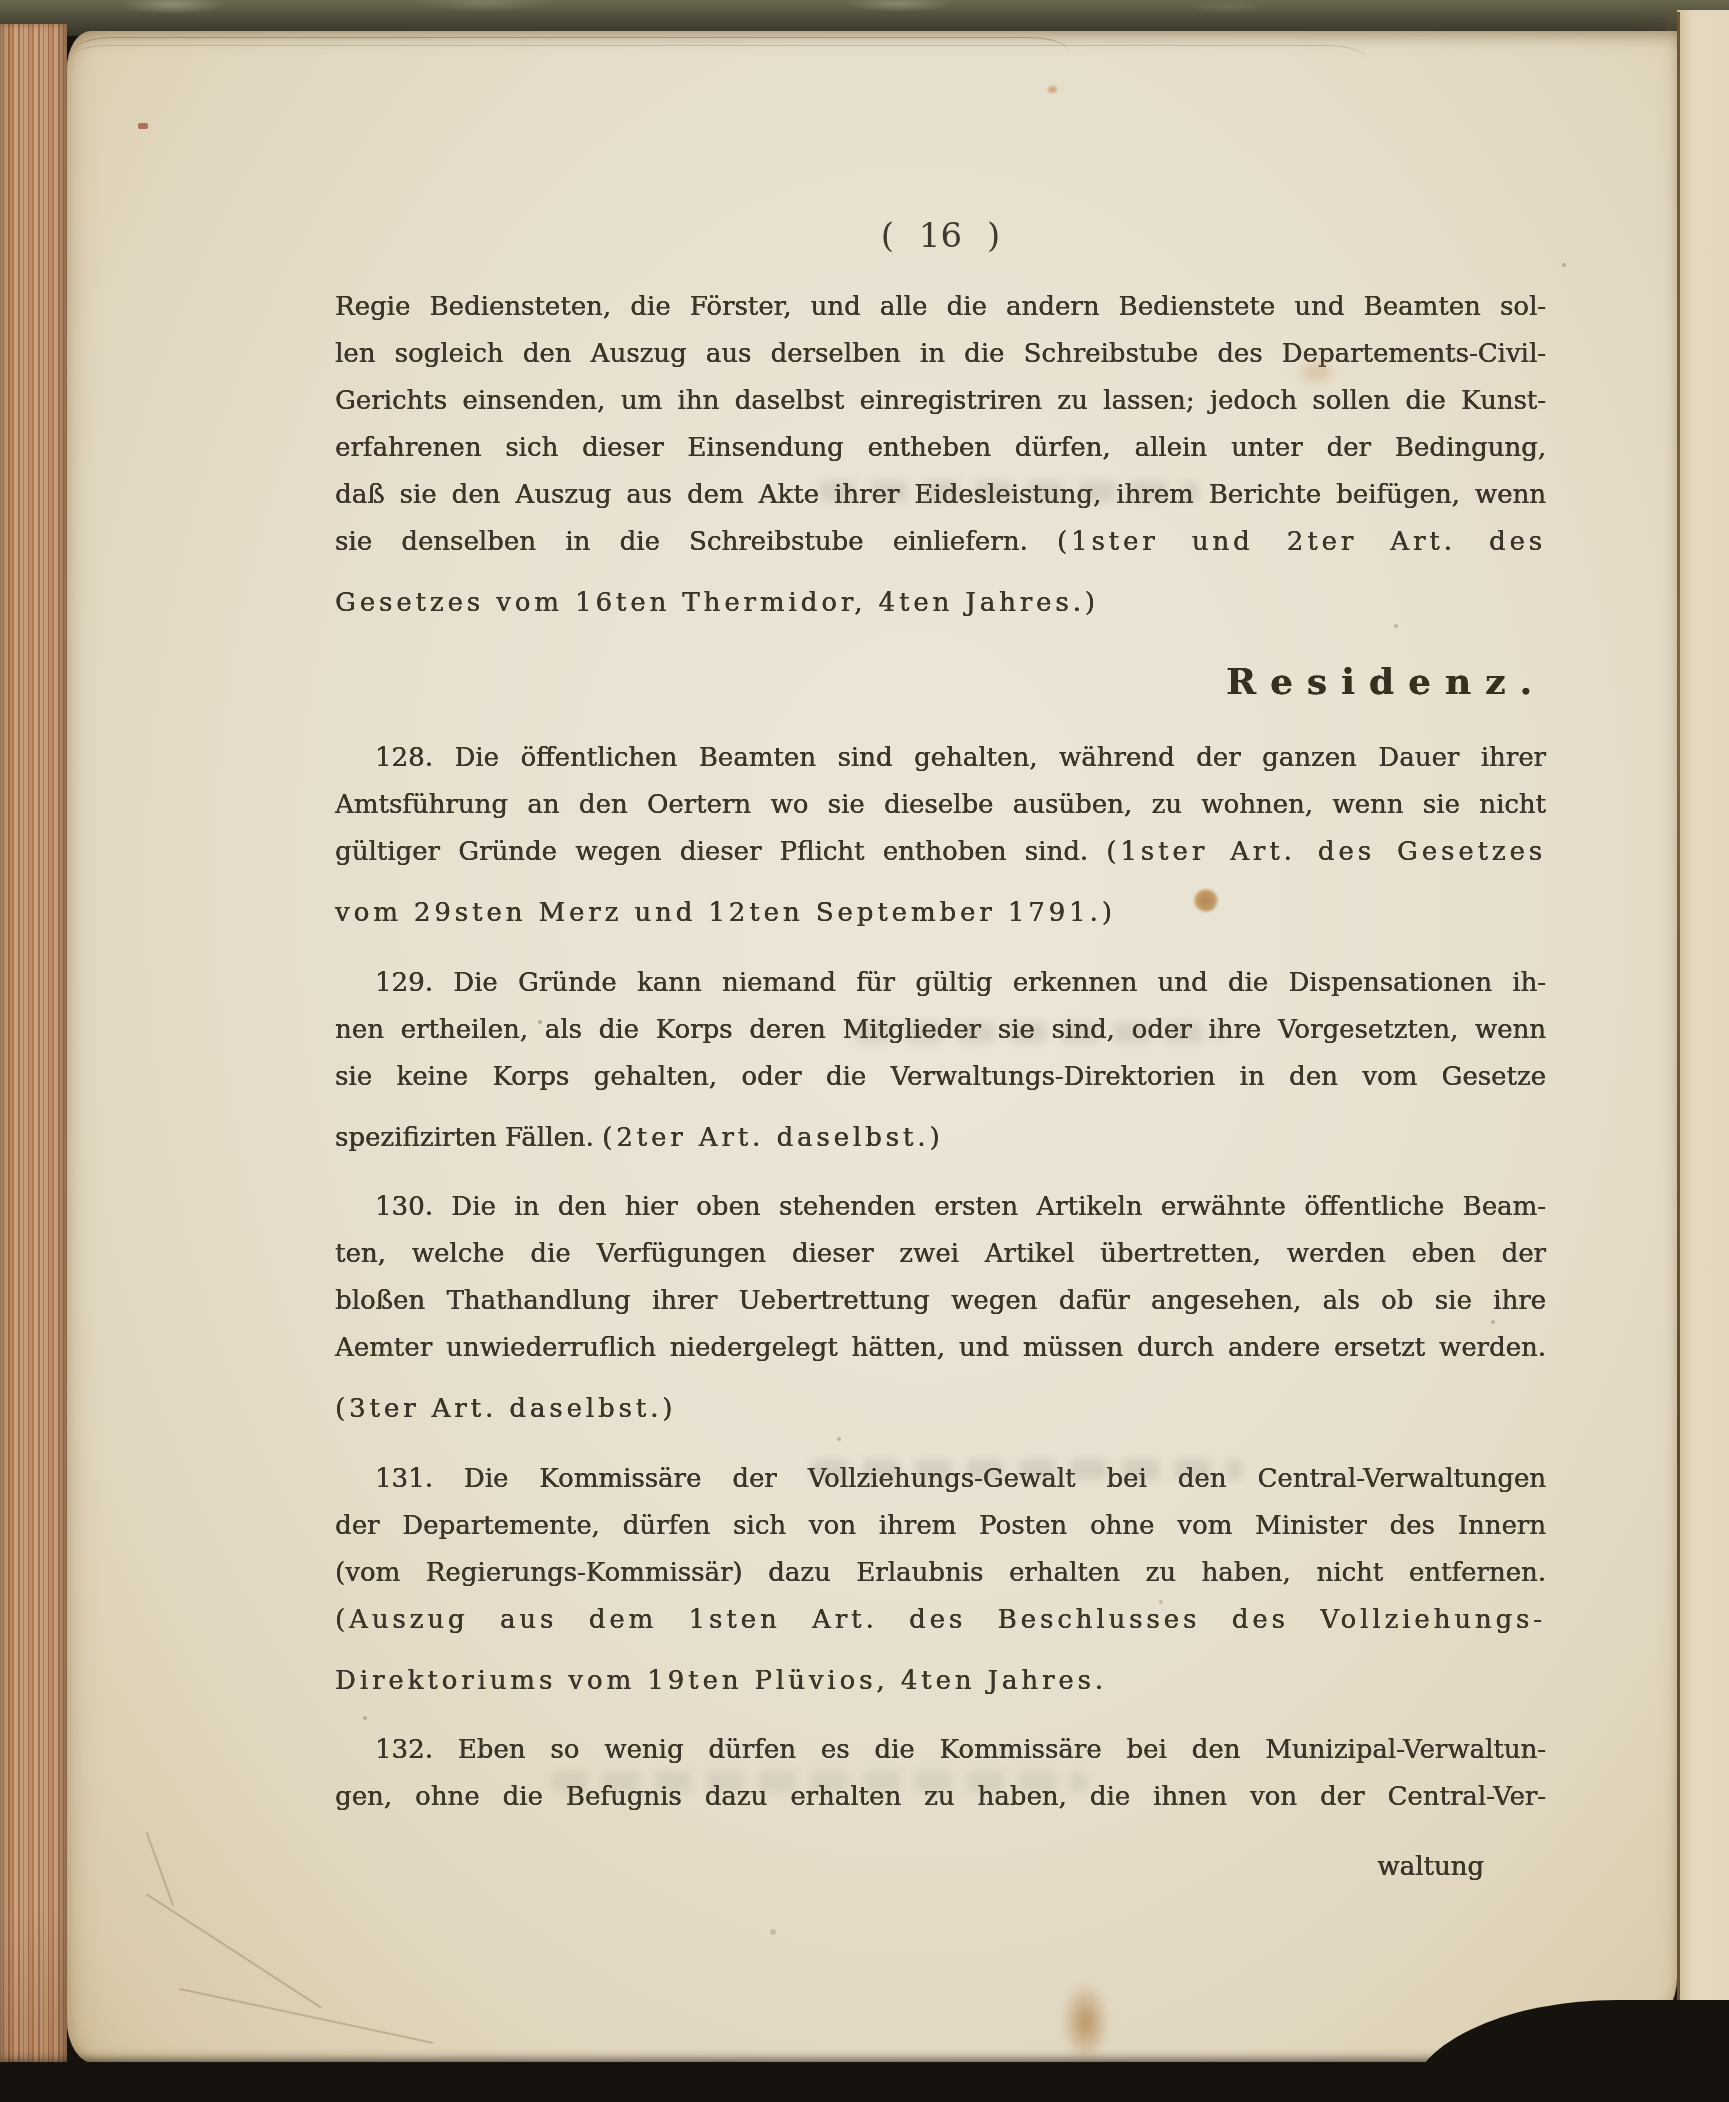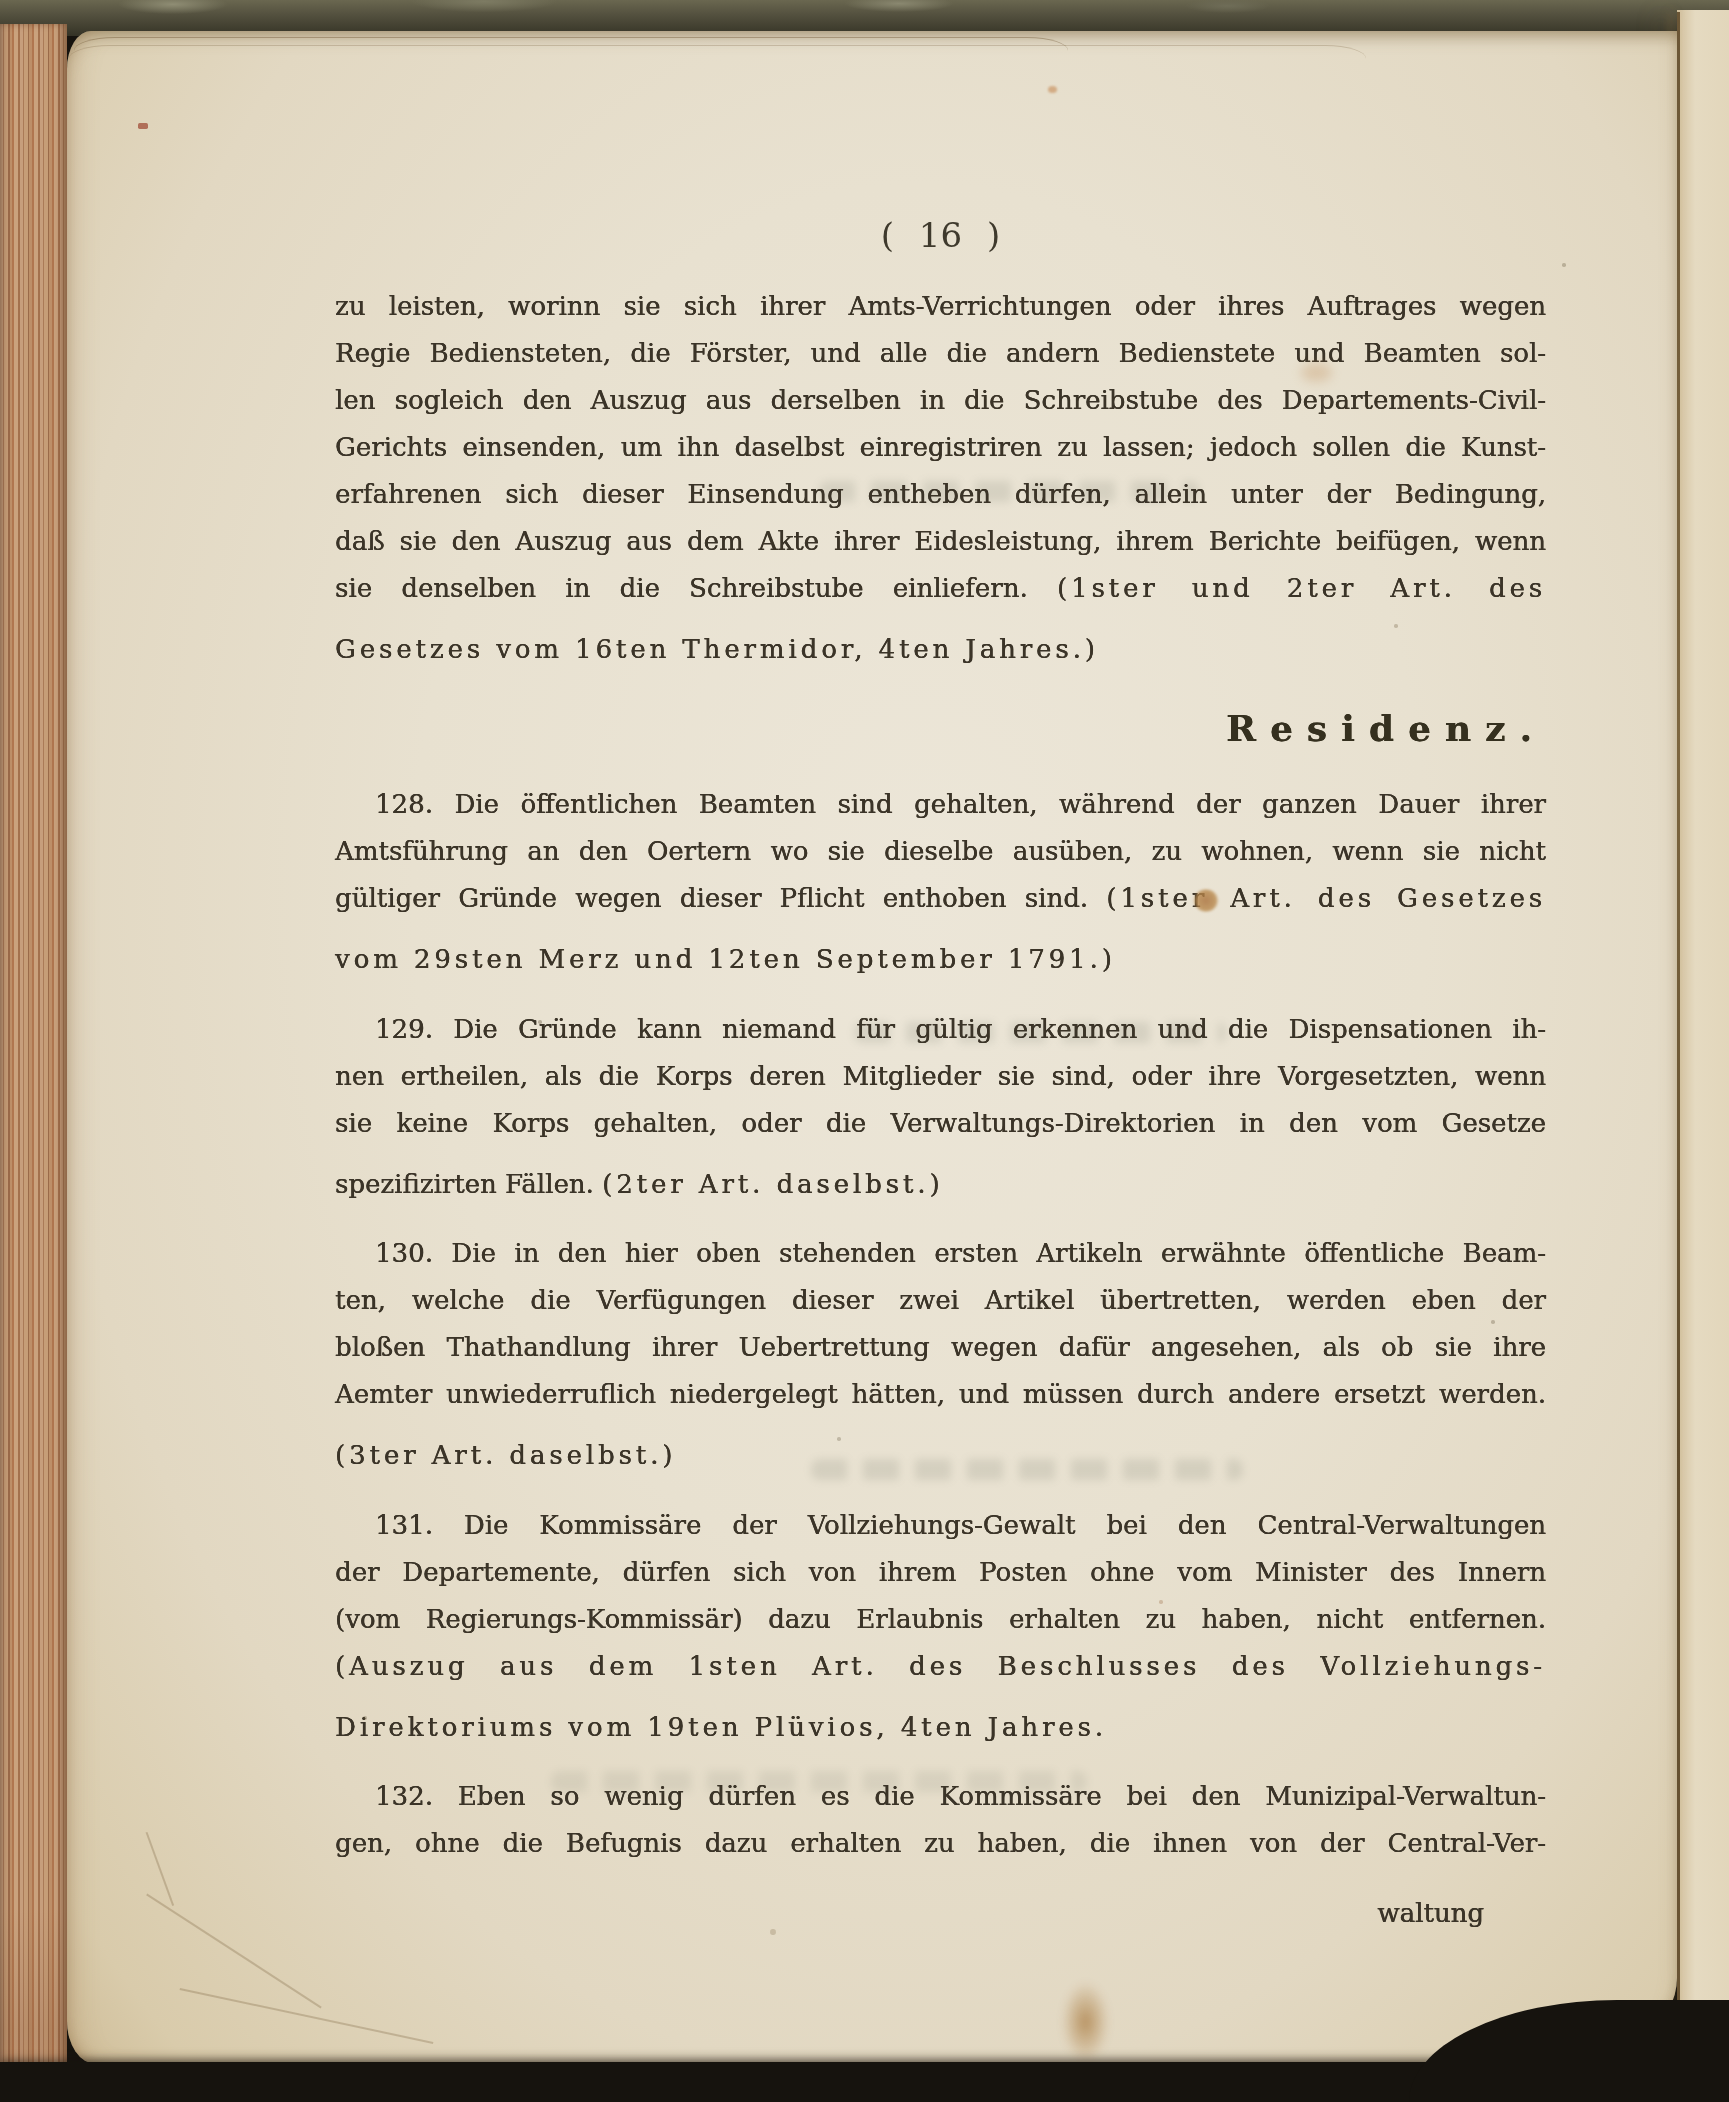--- a/index.html
+++ b/index.html
@@ -111,21 +111,20 @@
 
     <div class="ghost" style="left:752px;top:450px;width:380px;"></div>
     <div class="ghost" style="left:787px;top:991px;width:372px;"></div>
     <div class="ghost" style="left:744px;top:1428px;width:432px;"></div>
     <div class="ghost" style="left:484px;top:1740px;width:536px;opacity:.1;"></div>
 
     <div class="textblock">
       <div class="pagenum">( 16 )</div>
       <div>
           <div class="para">
-            <div class="line"><span>zu leisten, worinn sie sich ihrer Amts-Verrichtungen oder ihres Auftrages wegen</span></div>
             <div class="line"><span>Regie Bediensteten, die Förster, und alle die andern Bedienstete und Beamten sol-</span></div>
             <div class="line"><span>len sogleich den Auszug aus derselben in die Schreibstube des Departements-Civil-</span></div>
             <div class="line"><span>Gerichts einsenden, um ihn daselbst einregistriren zu lassen; jedoch sollen die Kunst-</span></div>
             <div class="line"><span>erfahrenen sich dieser Einsendung entheben dürfen, allein unter der Bedingung,</span></div>
             <div class="line"><span>daß sie den Auszug aus dem Akte ihrer Eidesleistung, ihrem Berichte beifügen, wenn</span></div>
             <div class="line"><span>sie denselben in die Schreibstube einliefern.  </span><span class="sp">(1ster und 2ter Art. des</span></div>
             <div class="line left"><span class="sp">Gesetzes vom 16ten Thermidor, 4ten Jahres.)</span></div>
           </div>
           <div class="heading">Residenz.</div>
           <div class="para">

